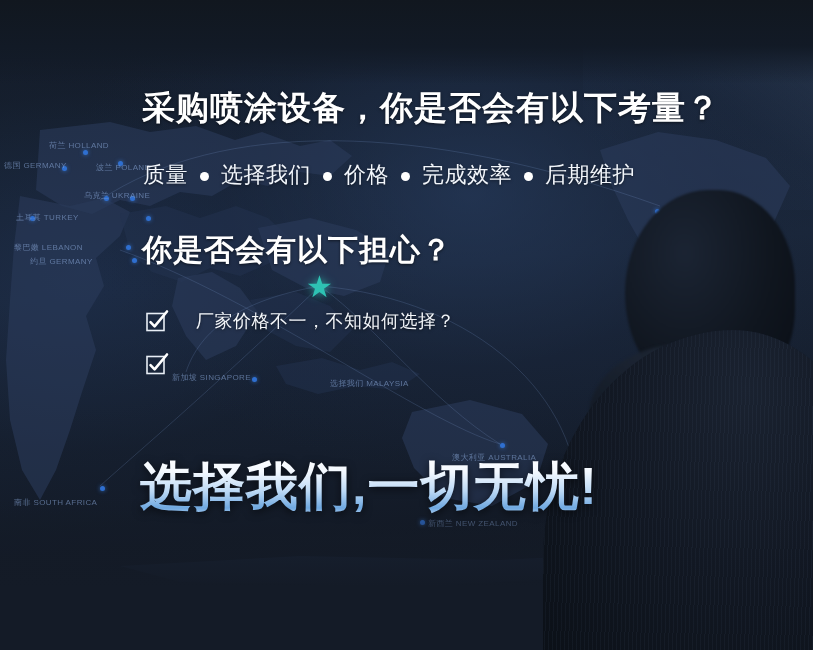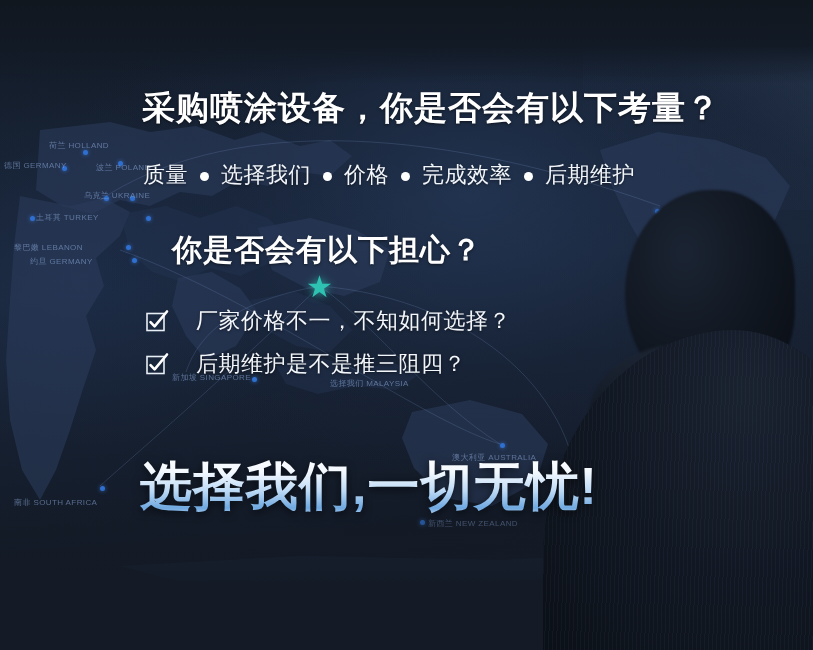--- a/index.html
+++ b/index.html
@@ -150,42 +150,41 @@
 
   .headline2 {
     position: absolute;
     left: 142px; top: 230px;
     font-size: 30px;
     font-weight: bold;
     color: #ffffff;
     letter-spacing: 1px;
     white-space: nowrap;
     text-shadow: 0 1px 3px rgba(0,0,0,0.55);
-    margin-left: 30px;
   }
 
   .worry-list {
     position: absolute;
     left: 146px; top: 300px;
   }
   .worry-item {
     display: flex;
     align-items: center;
     height: 41px;
     margin-bottom: 2px;
   }
   .chk {
     width: 22px; height: 22px;
     flex: none;
     position: relative;
     margin-right: 28px;
   }
   .chk svg { display: block; overflow: visible; }
   .worry-text {
-    font-size: 22px;
+    font-size: 18px;
     color: #f3f6fa;
     letter-spacing: 0.5px;
     white-space: nowrap;
     text-shadow: 0 1px 3px rgba(0,0,0,0.5);
     font-family: Liberation Serif, serif;
   }
 
   .slogan {
     position: absolute;
     left: 140px; top: 452px;
@@ -270,21 +269,21 @@
     <span class="map-dot" style="left:420px;top:520px"></span>
     <span class="map-dot" style="left:252px;top:377px"></span>
     <span class="map-dot" style="left:500px;top:443px"></span>
   </div>
 
   <div>
     <span class="map-label" style="left:49px;top:140px">荷兰 HOLLAND</span>
     <span class="map-label" style="left:96px;top:162px">波兰 POLAND</span>
     <span class="map-label" style="left:4px;top:160px">德国 GERMANY</span>
     <span class="map-label" style="left:84px;top:190px">乌克兰 UKRAINE</span>
-    <span class="map-label" style="left:36px;top:212px">土耳其 TURKEY</span>
+    <span class="map-label" style="left:16px;top:212px">土耳其 TURKEY</span>
     <span class="map-label" style="left:14px;top:242px">黎巴嫩 LEBANON</span>
     <span class="map-label" style="left:30px;top:256px">约旦 GERMANY</span>
     <span class="map-label" style="left:664px;top:206px">美国 USA</span>
     <span class="map-label" style="left:172px;top:372px">新加坡 SINGAPORE</span>
     <span class="map-label" style="left:330px;top:378px">选择我们 MALAYSIA</span>
     <span class="map-label" style="left:14px;top:497px">南非 SOUTH AFRICA</span>
     <span class="map-label" style="left:452px;top:452px">澳大利亚 AUSTRALIA</span>
     <span class="map-label" style="left:428px;top:518px">新西兰 NEW ZEALAND</span>
   </div>
 
@@ -330,21 +329,20 @@
       </div>
 
 
       <div class="worry-item">
         <span class="chk">
           <svg width="22" height="22" viewBox="0 0 22 22">
             <rect x="1" y="3.5" width="17" height="17" fill="none" stroke="#e8eef6" stroke-width="1.6"></rect>
             <path d="M4.5 12.2 L8.6 16.4 L21 1.5" fill="none" stroke="#ffffff" stroke-width="2.6" stroke-linecap="round" stroke-linejoin="round"></path>
           </svg>
         </span>
-        <span class="worry-text">后期维护是不是推三阻四？</span>
       </div>
 
     </div>
 
     <div class="slogan-shadow">选择我们,一切无忧!</div>
     <div class="slogan">选择我们,一切无忧!</div>
 
   </div>
 </div>
 

